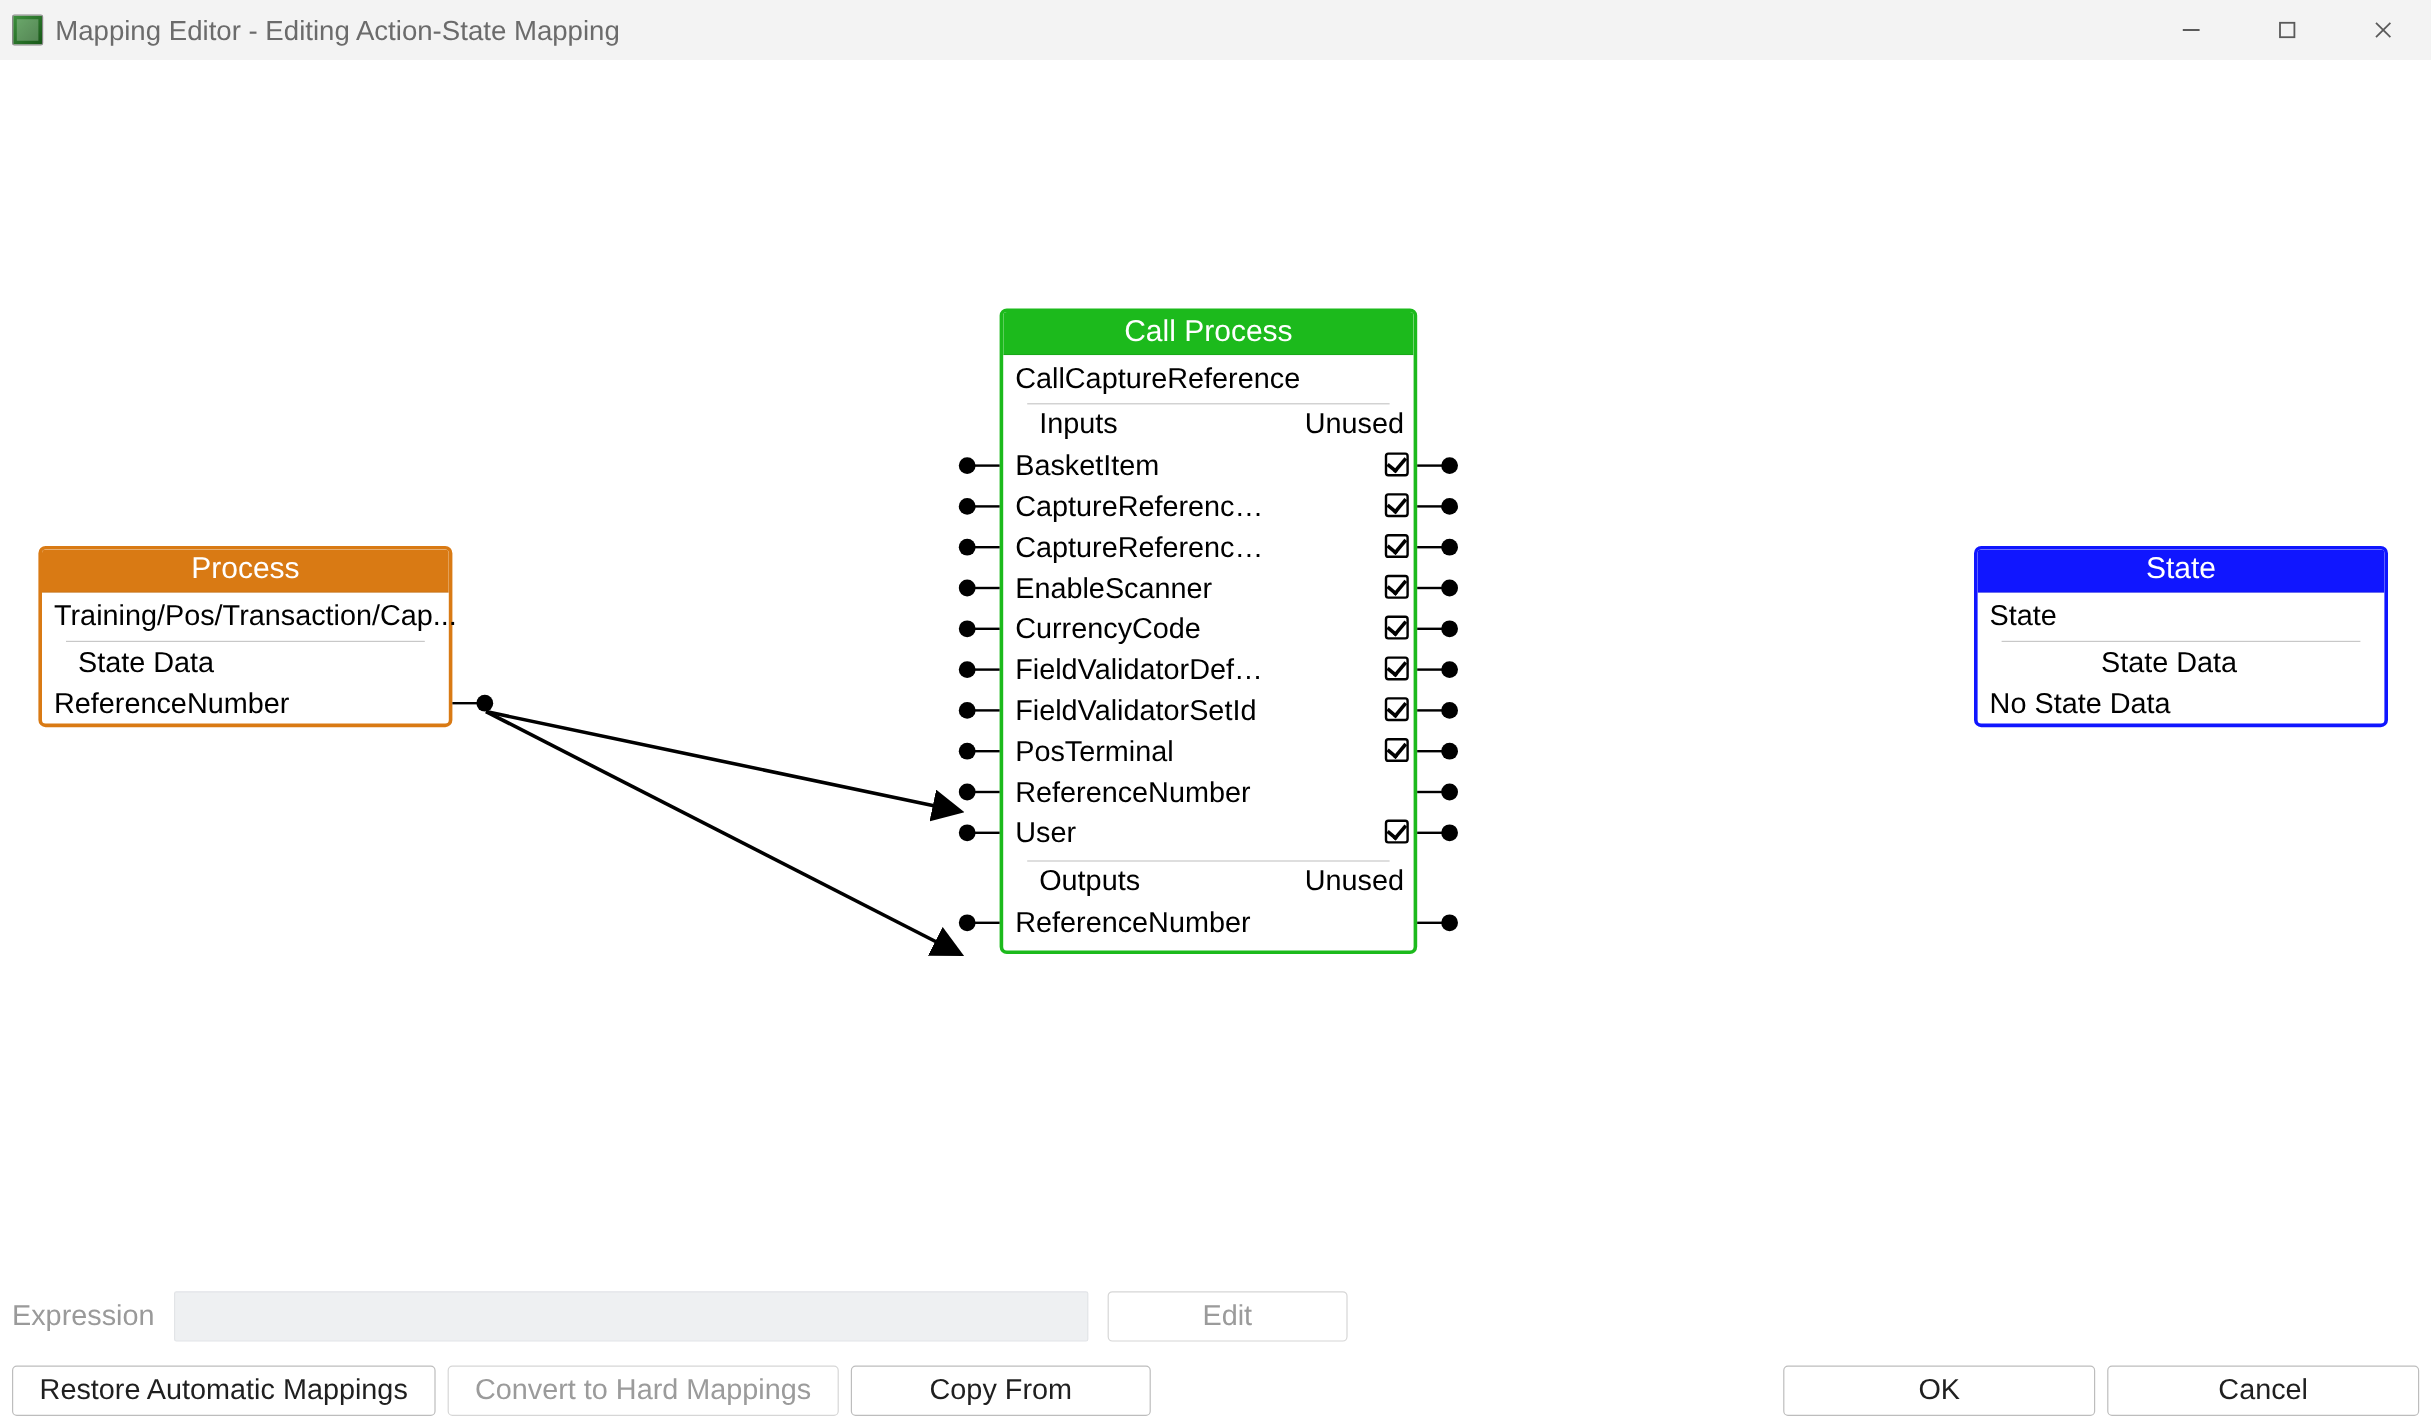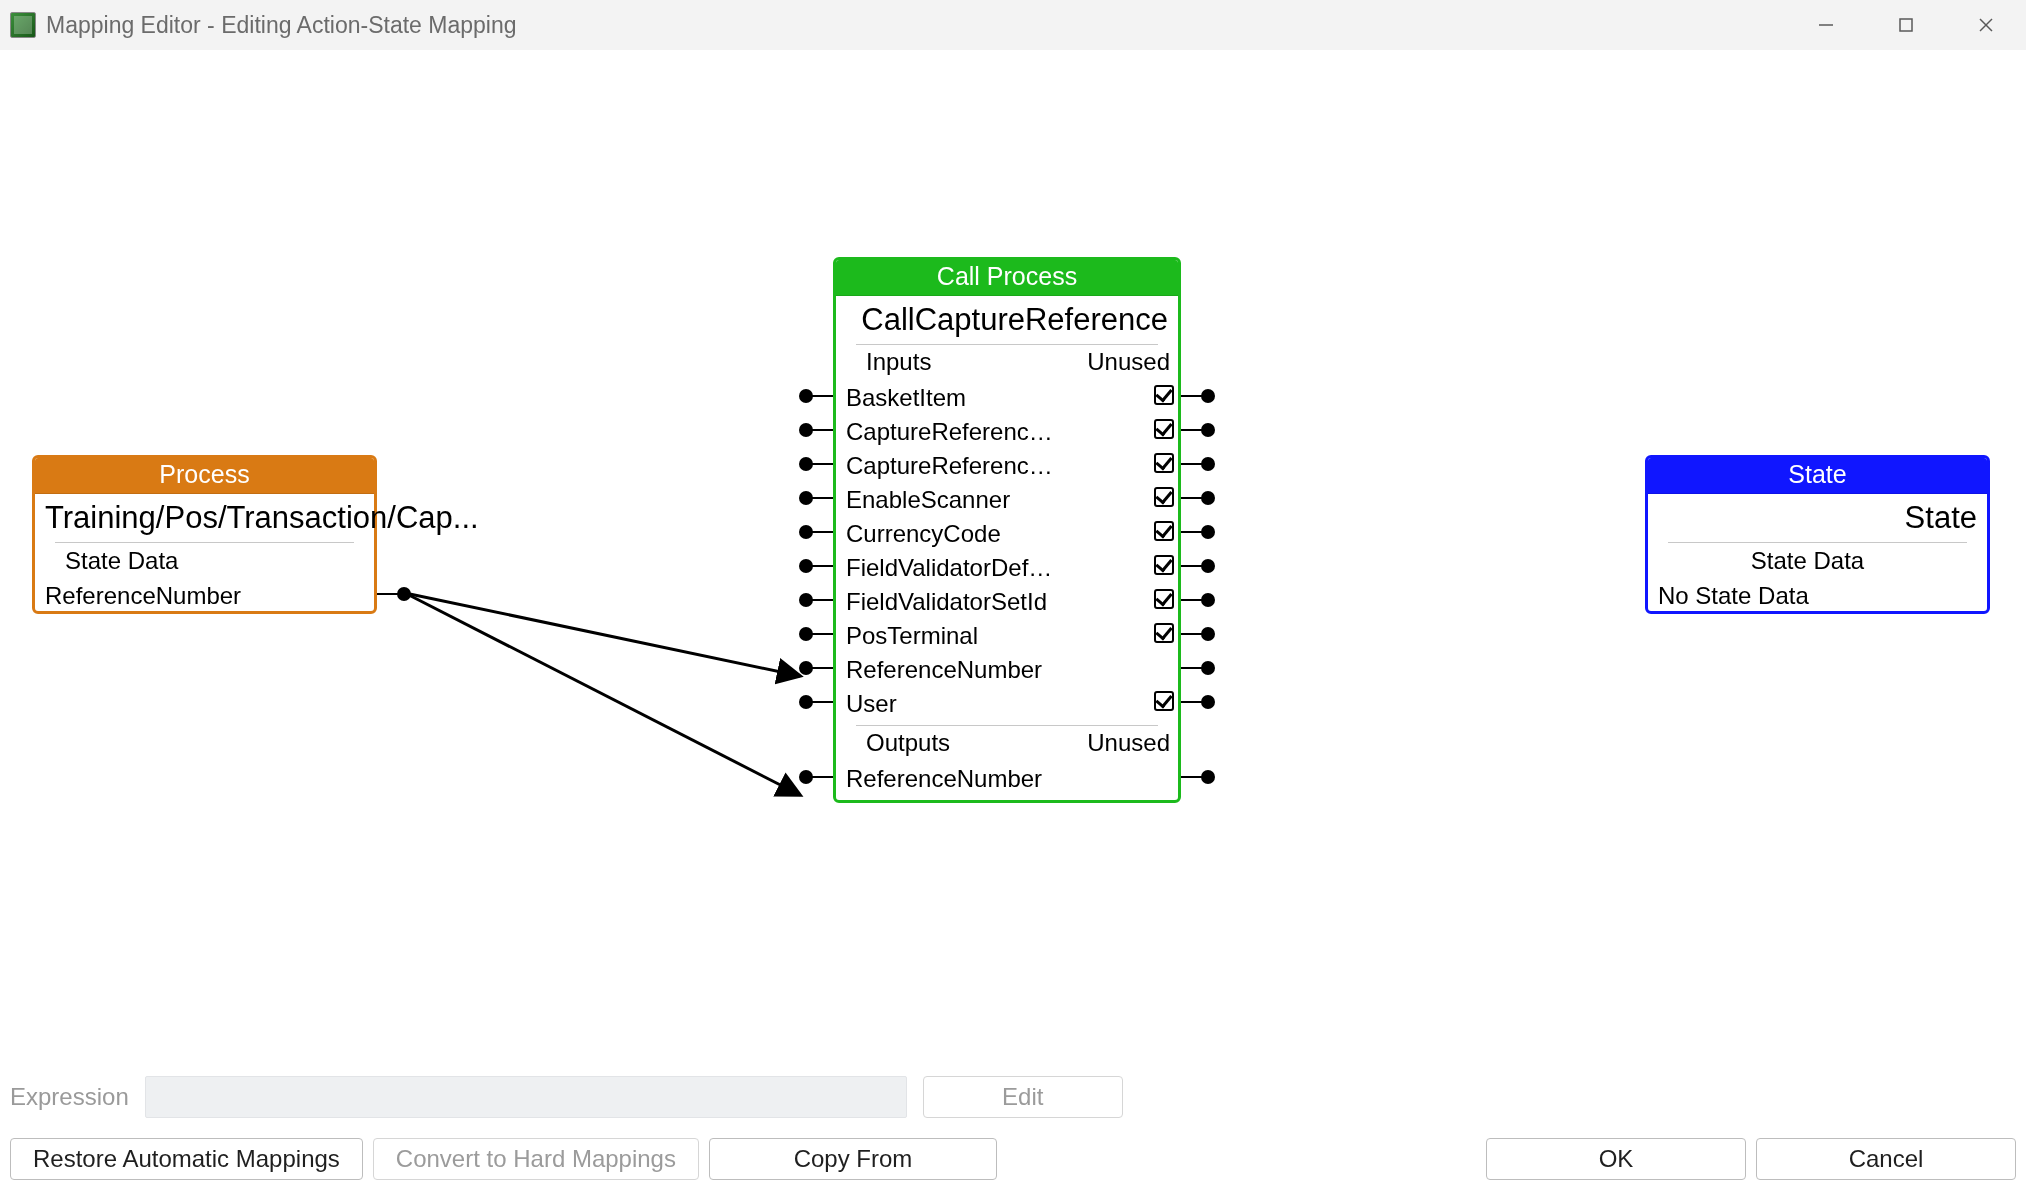--- a/index.html
+++ b/index.html
@@ -77,22 +77,22 @@
     text-align: center;
     font-size: 25px;
     color: #ffffff;
     padding: 2px 0 4px;
     border-bottom: 1px solid rgba(0,0,0,.1);
     border-top-left-radius: 3px;
     border-top-right-radius: 3px;
     font-weight: 400;
   }
   .node .sub {
-    text-align: right;
-    font-size: 31px;
+    text-align: left;
+    font-size: 24px;
     padding: 6px 10px;
   }
   .node .hr {
     border-top: 1px solid #c8c8c8;
     margin: 0 20px;
   }
   .node .section-label {
     font-size: 24px;
     padding: 4px 20px 2px 40px;
   }
@@ -310,20 +310,20 @@
 
   <div class="footer">
     <div class="row1">
       <div class="expr-label">Expression</div>
       <div class="expr-input"></div>
       <div class="btn disabled" style="width:200px;">Edit</div>
     </div>
     <div class="row2">
       <div class="btn">Restore Automatic Mappings</div>
       <div class="btn disabled">Convert to Hard Mappings</div>
-      <div class="btn" style="width:288px;">Copy From</div>
+      <div class="btn" style="width:250px;">Copy From</div>
       <div class="spacer"></div>
       <div class="btn ok">OK</div>
       <div class="btn cancel">Cancel</div>
     </div>
   </div>
 
 </div>
 
 </body></html>

